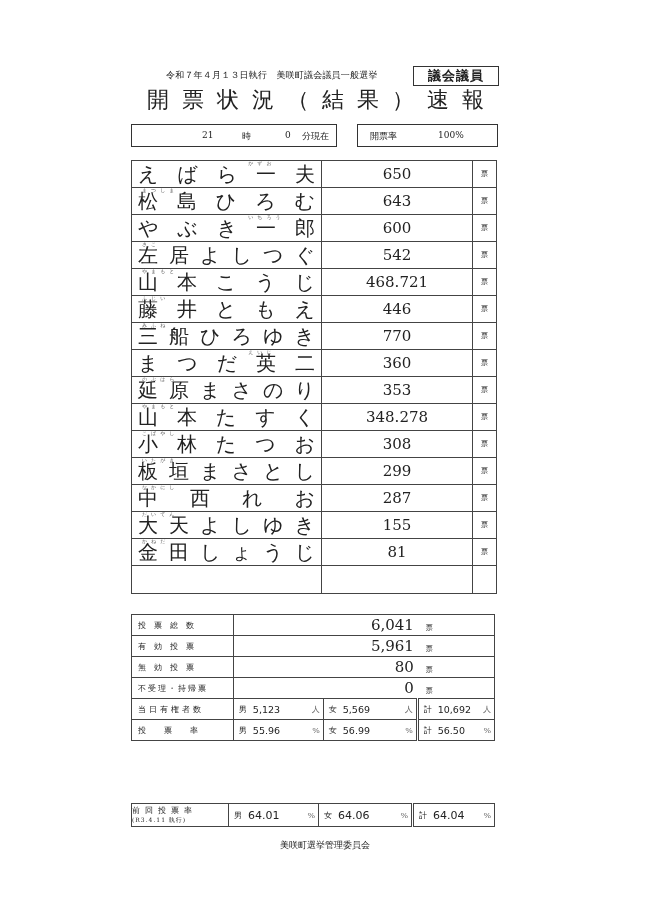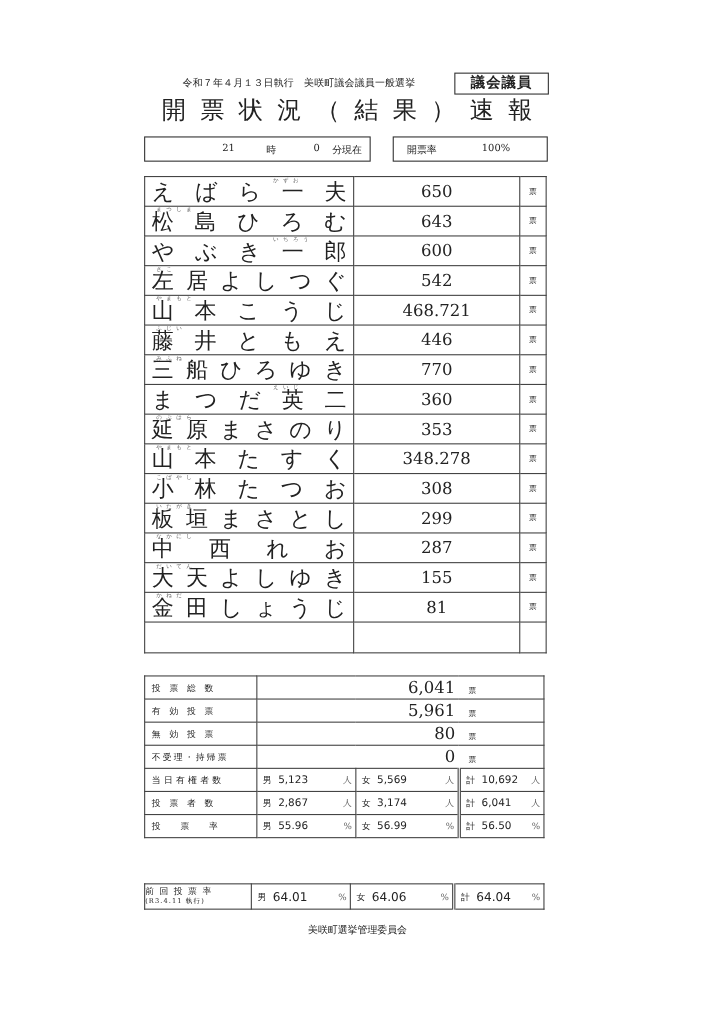--- a/index.html
+++ b/index.html
@@ -318,44 +318,20 @@
         </td>
     <td style="border-left:3px double #444">
           <div class="cell3">
             <span class="sx">計</span>
             <span class="sv">10,692</span>
             <span class="su">人</span>
           </div>
         </td>
   </tr>
   <tr>
-    <td class="lab">投票者数</td>
-    <td>
-          <div class="cell3">
-            <span class="sx">男</span>
-            <span class="sv">2,867</span>
-            <span class="su">人</span>
-          </div>
-        </td>
-    <td>
-          <div class="cell3">
-            <span class="sx">女</span>
-            <span class="sv">3,174</span>
-            <span class="su">人</span>
-          </div>
-        </td>
-    <td style="border-left:3px double #444">
-          <div class="cell3">
-            <span class="sx">計</span>
-            <span class="sv">6,041</span>
-            <span class="su">人</span>
-          </div>
-        </td>
-  </tr>
-  <tr>
     <td class="lab" style="letter-spacing:18px">投票率</td>
     <td>
           <div class="cell3">
             <span class="sx">男</span>
             <span class="sv">55.96</span>
             <span class="su">%</span>
           </div>
         </td>
     <td>
           <div class="cell3">

